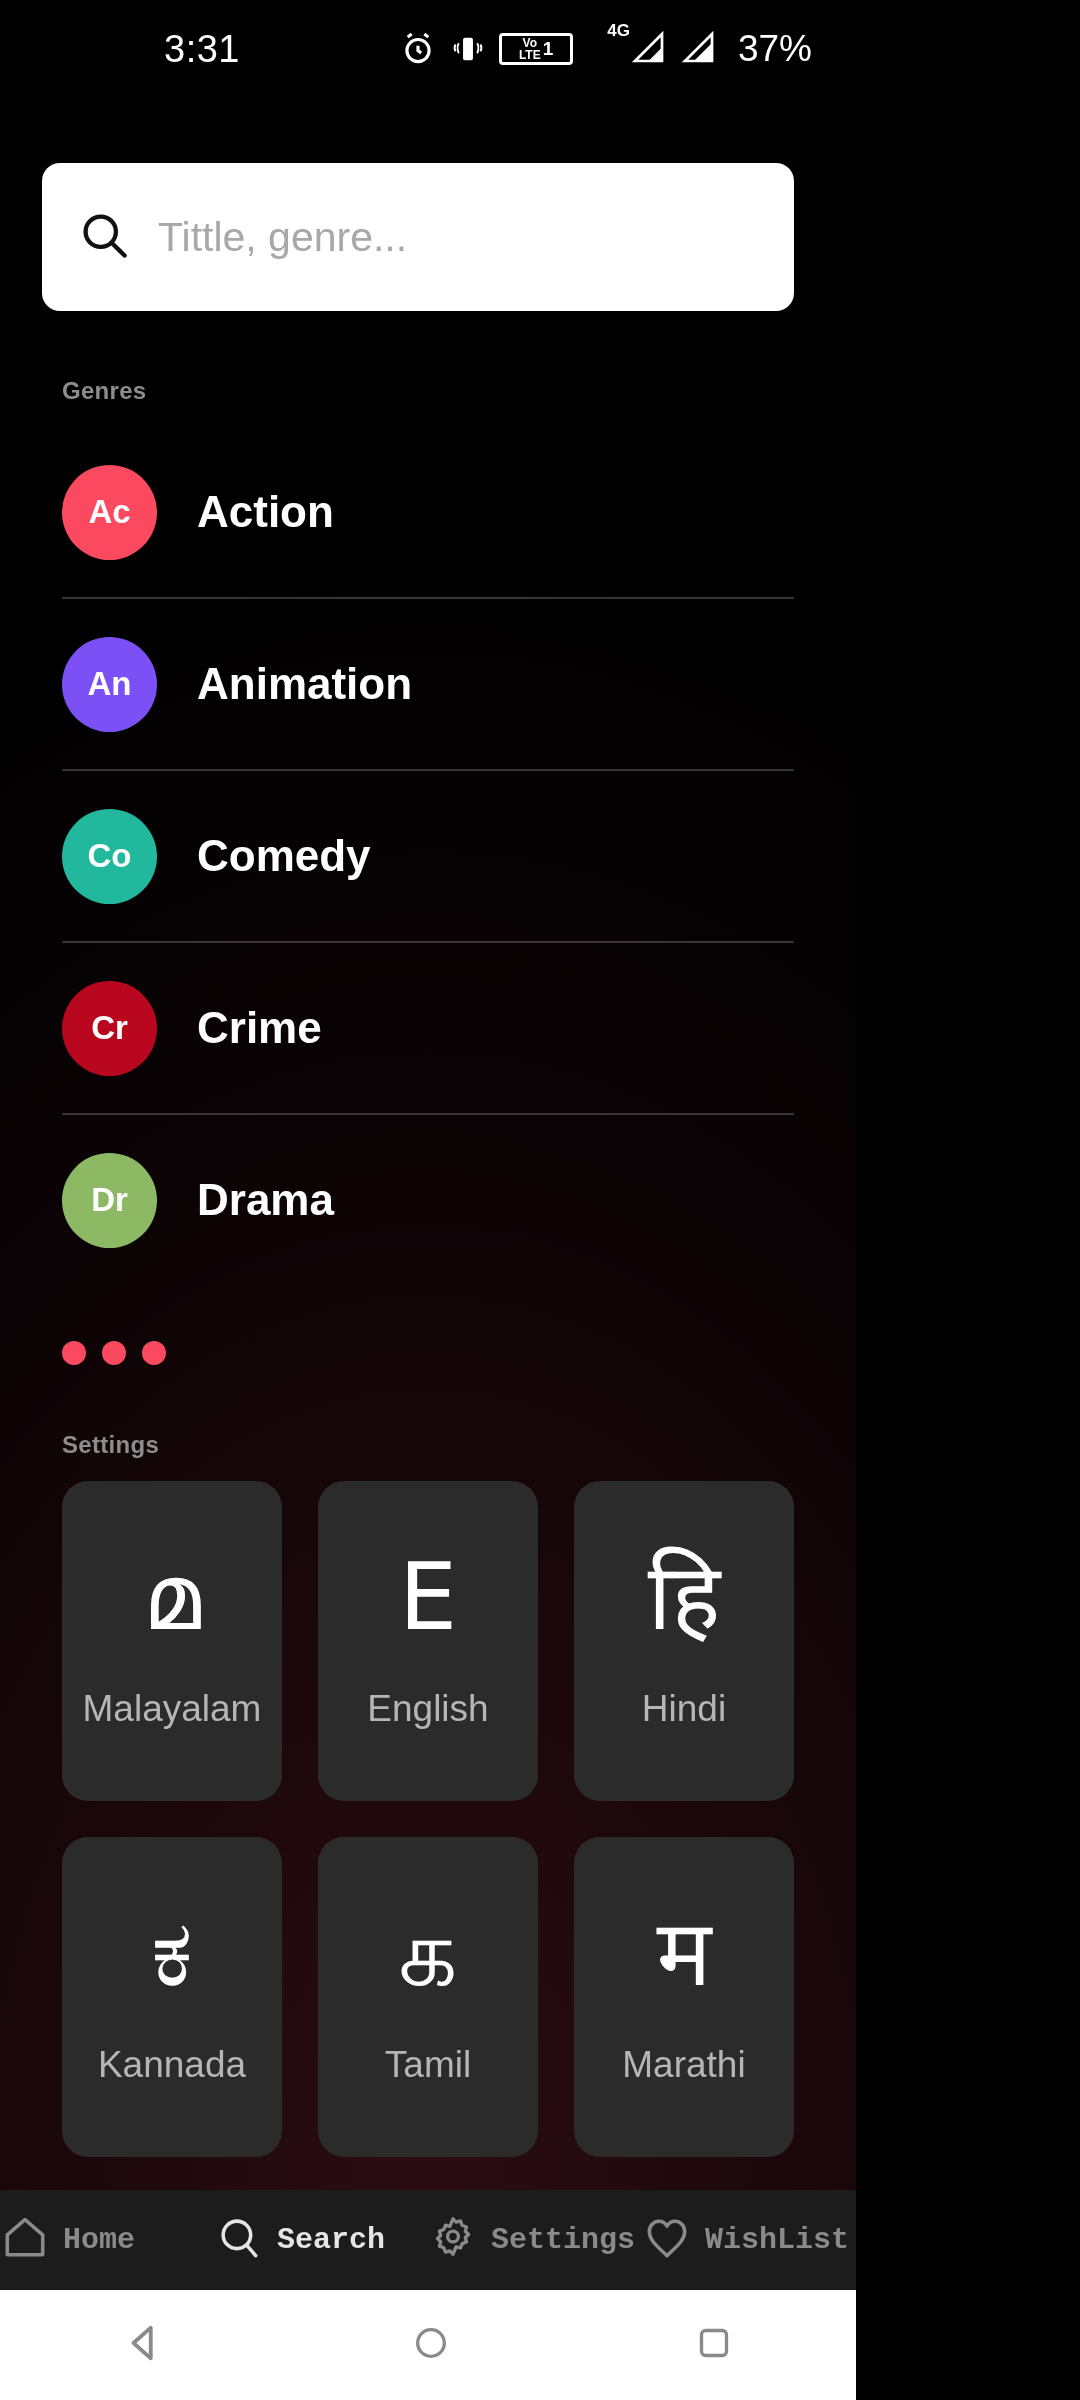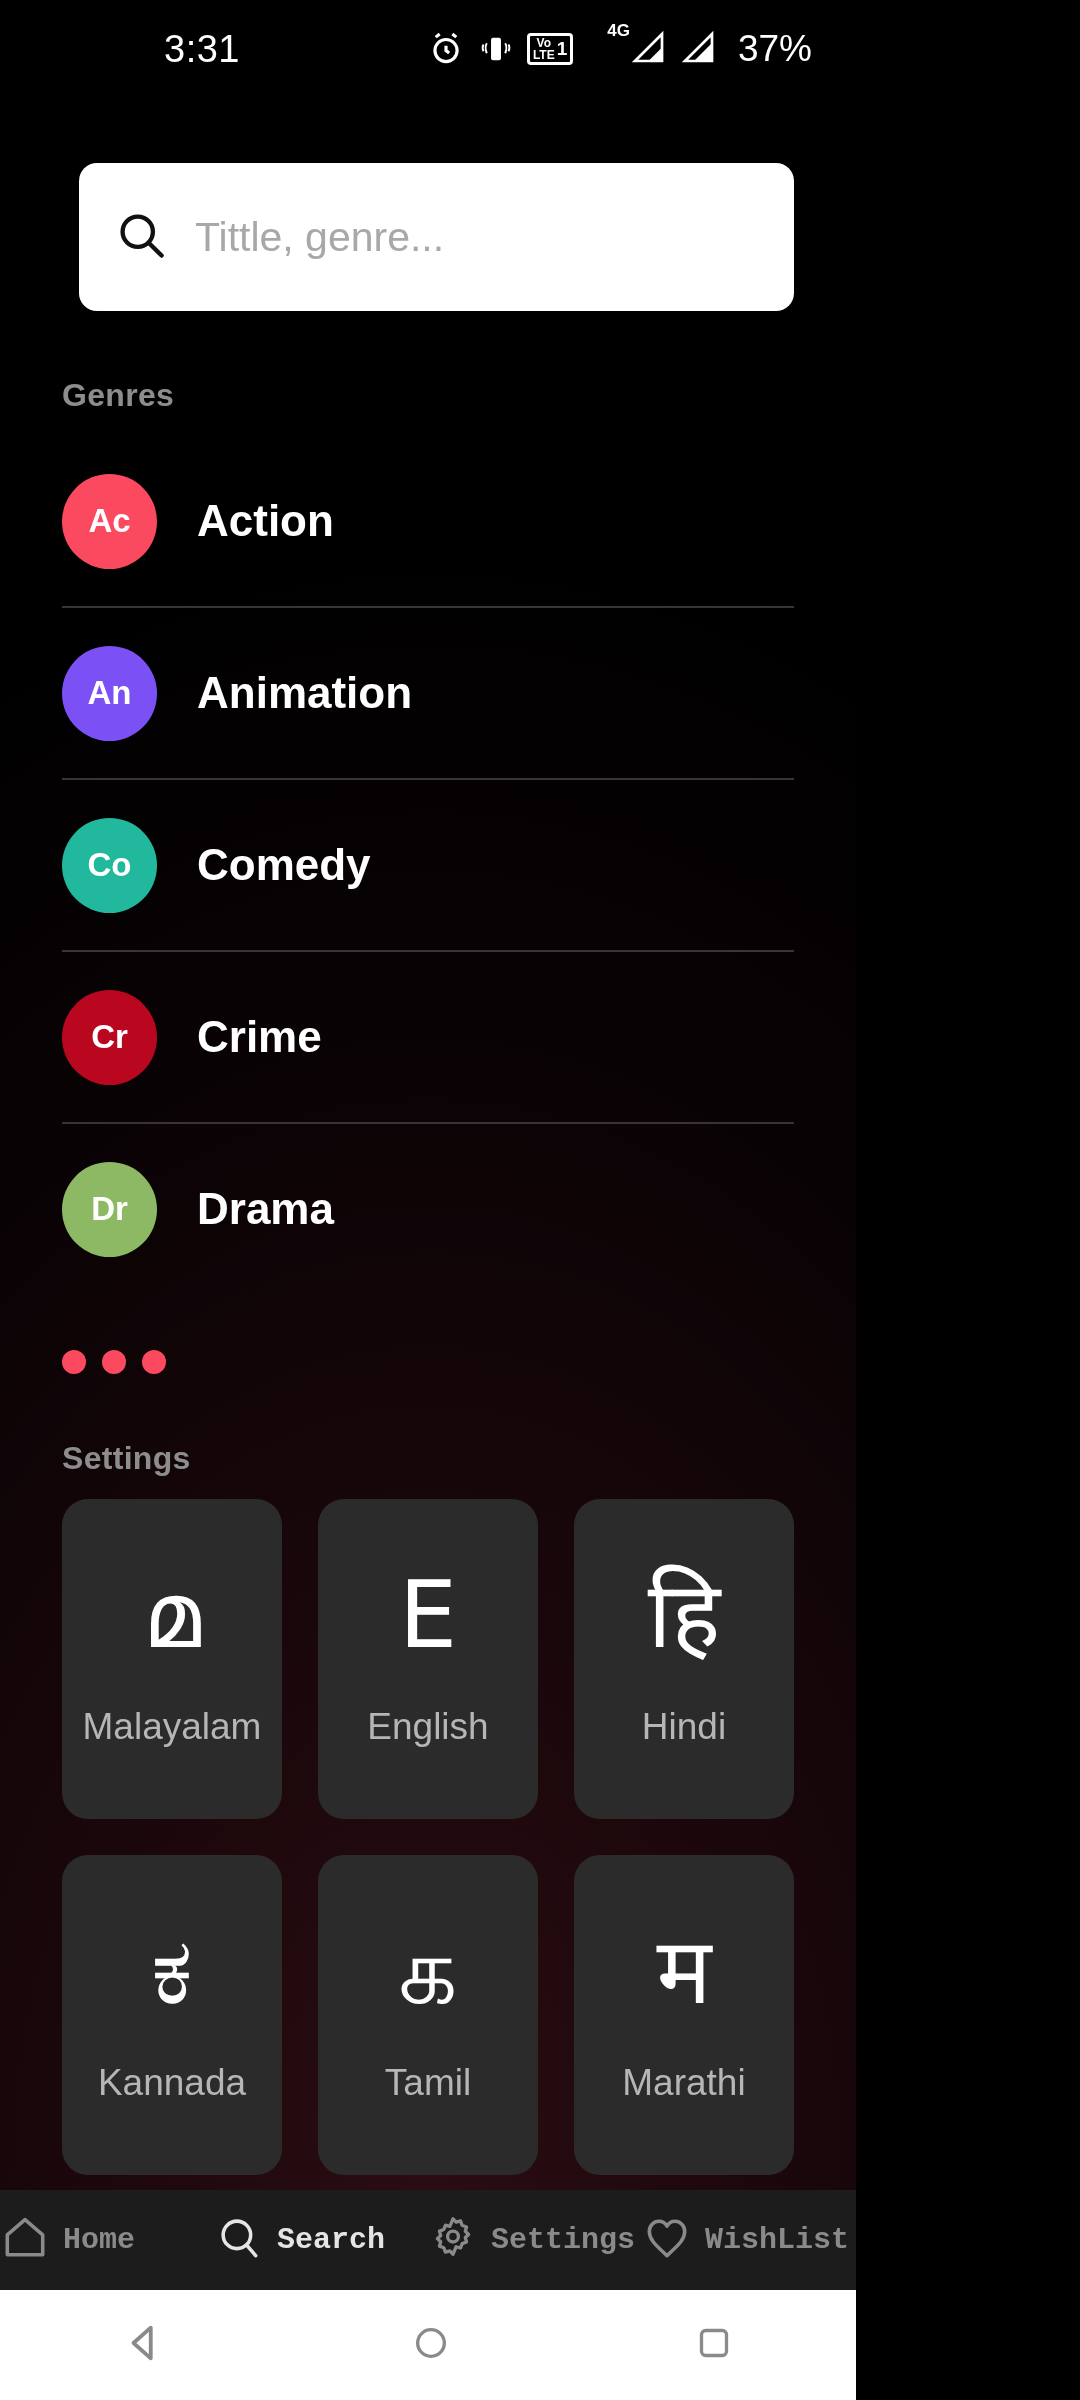--- a/index.html
+++ b/index.html
@@ -14,49 +14,49 @@
   
   .statusbar {
     position:absolute; top:0; left:0; right:0; height:98px;
     display:flex; align-items:center; justify-content:space-between;
     padding:0 44px; background:#000; color:#fff;
   }
   .sb-left { font-size:38px; font-weight:400; letter-spacing:.5px; padding-left:120px; }
   .sb-right { display:flex; align-items:center; gap:14px; }
   .sb-icon { display:flex; align-items:center; justify-content:center; }
   .volte-box {
-    border:3px solid #fff; border-radius:4px; padding:1px 3px;
+    border:3px solid #fff; border-radius:4px; padding:1px 17px;
     font-size:13px; font-weight:700; line-height:1.02; text-align:center;
     display:flex; align-items:center; gap:2px;
   }
   .volte-stack { display:flex; flex-direction:column; line-height:1; }
   .volte-stack span { font-size:12px; font-weight:700; }
   .volte-one { font-size:19px; font-weight:700; }
   .net-label { font-size:17px; font-weight:700; position:relative; top:-10px; }
   .batt { font-size:37px; font-weight:400; margin-left:6px; }
 
   
   .content {
     position:absolute; top:98px; left:0; right:0; bottom:210px;
     overflow:hidden;
     background:
       radial-gradient(130% 80% at 50% 100%, #2a0d12 0%, #1a070b 35%, #0b0305 65%, #000 100%);
   }
 
   
   .searchbar {
-    margin:65px 62px 0 79px; height:148px; background:#fff;
+    margin:65px 62px 0 42px; height:148px; background:#fff;
     border-radius:18px; display:flex; align-items:center; padding:3px 36px; gap:28px;
   }
   .search-ico { flex:0 0 auto; }
   .search-ph { font-size:41px; color:#a8a8a8; font-weight:400; }
 
   
   .section-title {
-    margin:66px 0 0 62px; font-size:32px; font-weight:700; color:#8d8d8d; letter-spacing:.3px;
+    margin:66px 0 0 62px; font-size:24px; font-weight:700; color:#8d8d8d; letter-spacing:.3px;
   }
 
   
   .genres { margin:22px 62px 0 62px;text-align:center; }
   .genre-row { display:flex; align-items:center; height:170px; gap:40px; }
   .avatar {
     width:95px; height:95px; border-radius:50%;
     display:flex; align-items:center; justify-content:center;
     color:#fff; font-size:33px; font-weight:700; flex:0 0 auto;
   }

